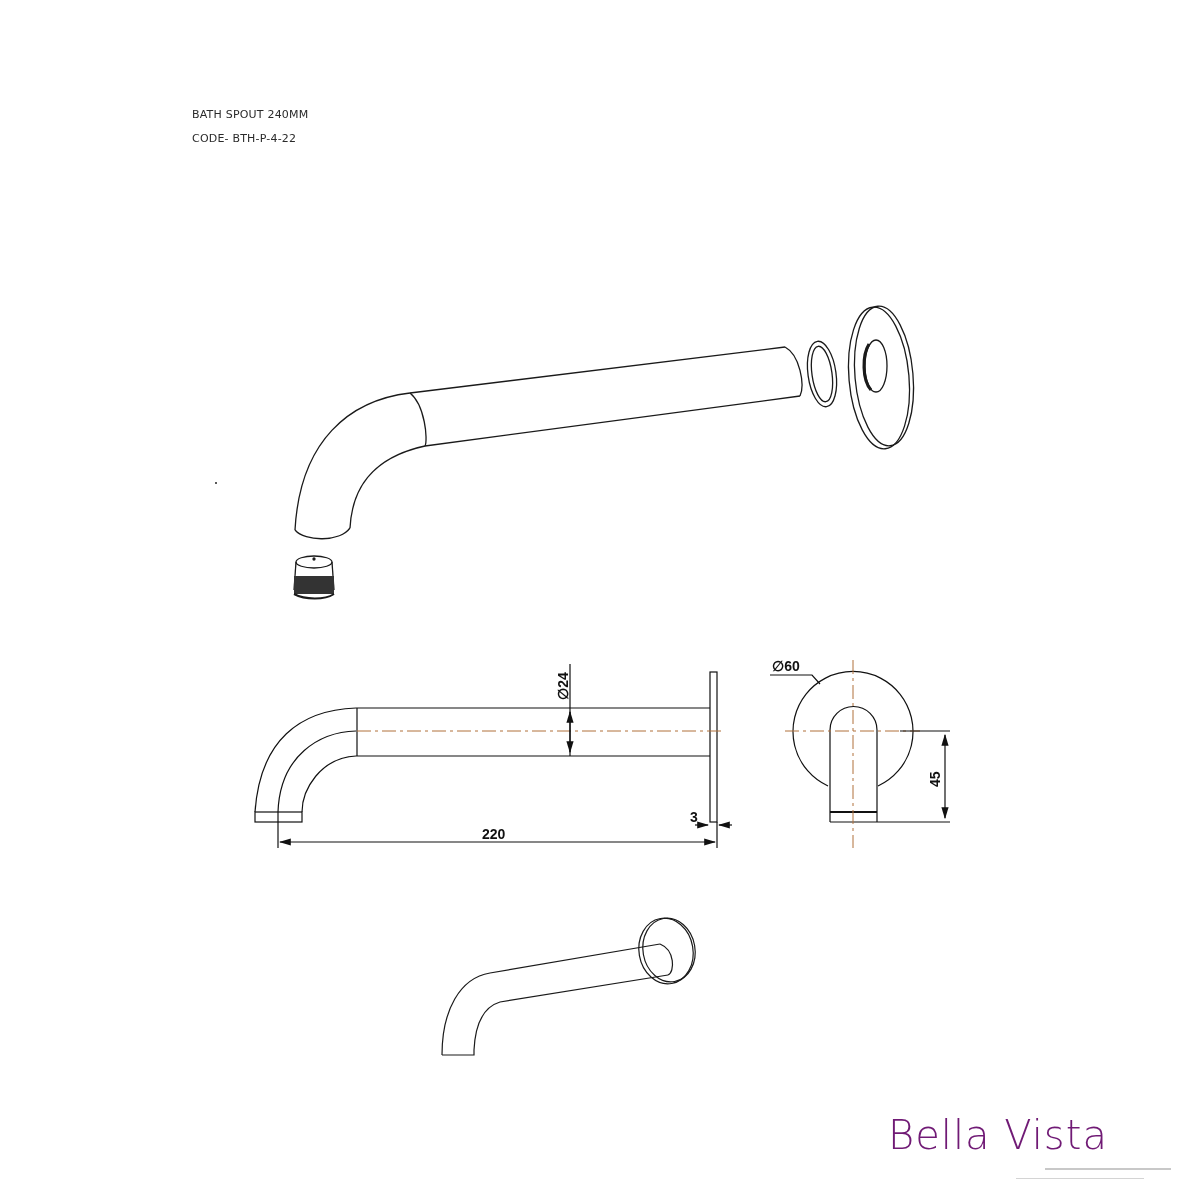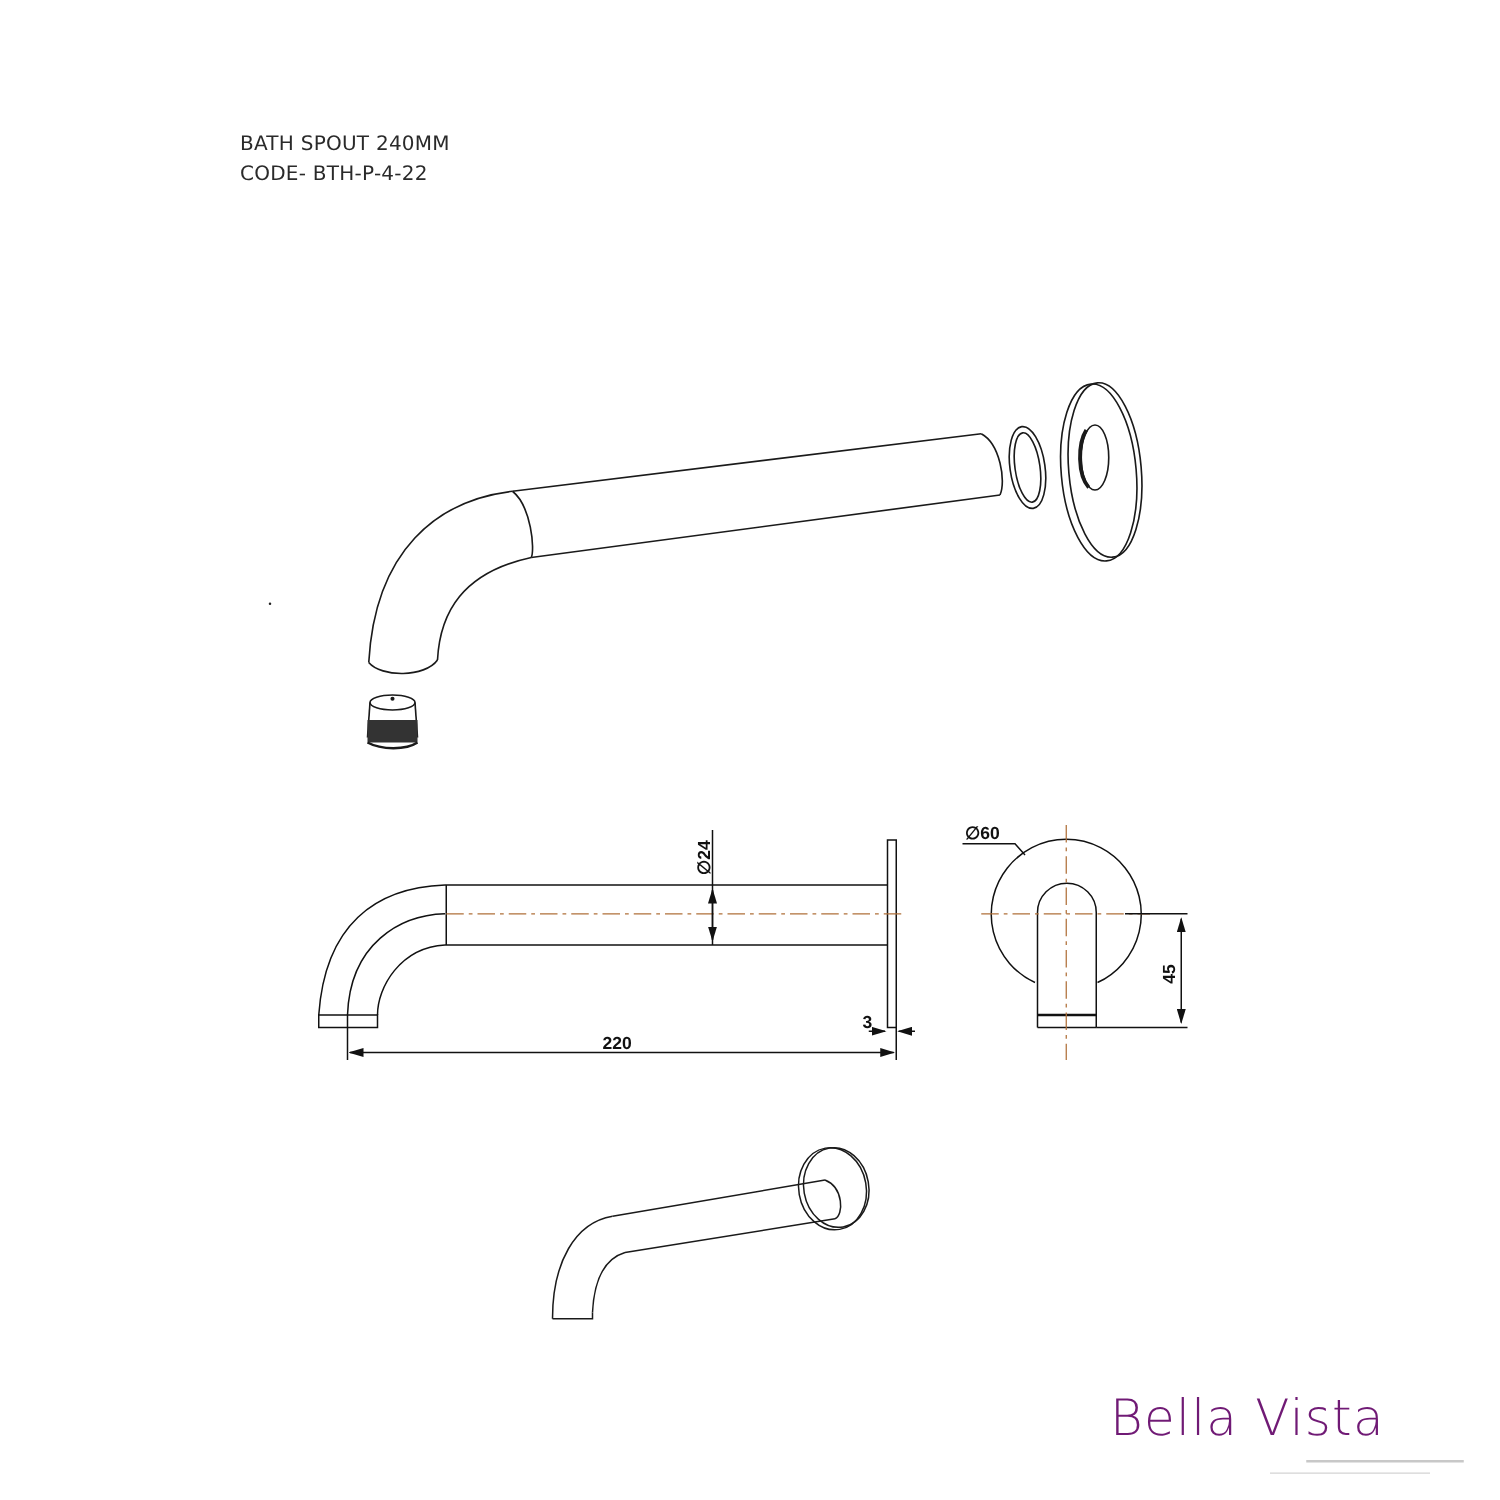--- a/index.html
+++ b/index.html
@@ -1,17 +1,17 @@
 <!DOCTYPE html>
 <html><head>
 <meta charset="utf-8">
 <style>
   html, body { margin:0; padding:0; background:#ffffff; }
   body { width:1200px; height:1200px; position:relative; overflow:hidden; font-family:"Liberation Sans", sans-serif; }
-  .title-block { position:absolute; left:192px; top:103px; color:#2a2a2a; font-family:"DejaVu Sans", sans-serif; font-size:16px; line-height:24px; letter-spacing:0.2px; }
+  .title-block { position:absolute; left:192px; top:103px; color:#2a2a2a; font-family:"DejaVu Sans", sans-serif; font-size:11px; line-height:24px; letter-spacing:0.2px; }
   .title-block div { white-space:nowrap; }
   svg.drawing { position:absolute; left:0; top:0; }
   .dim-text { font-family:"Liberation Sans", sans-serif; font-weight:bold; font-size:14px; fill:#111; }
   .brand { position:absolute; left:888px; top:1112px; font-family:"DejaVu Sans", sans-serif; font-size:40px; font-weight:200; color:#701a75; letter-spacing:1px; }
   .brand-line1 { position:absolute; left:1045px; top:1168px; width:126px; height:2px; background:#c8c8c8; }
   .brand-line2 { position:absolute; left:1016px; top:1178px; width:128px; height:1px; background:#d4d4d4; }
 </style>
 </head>
 <body>
 

